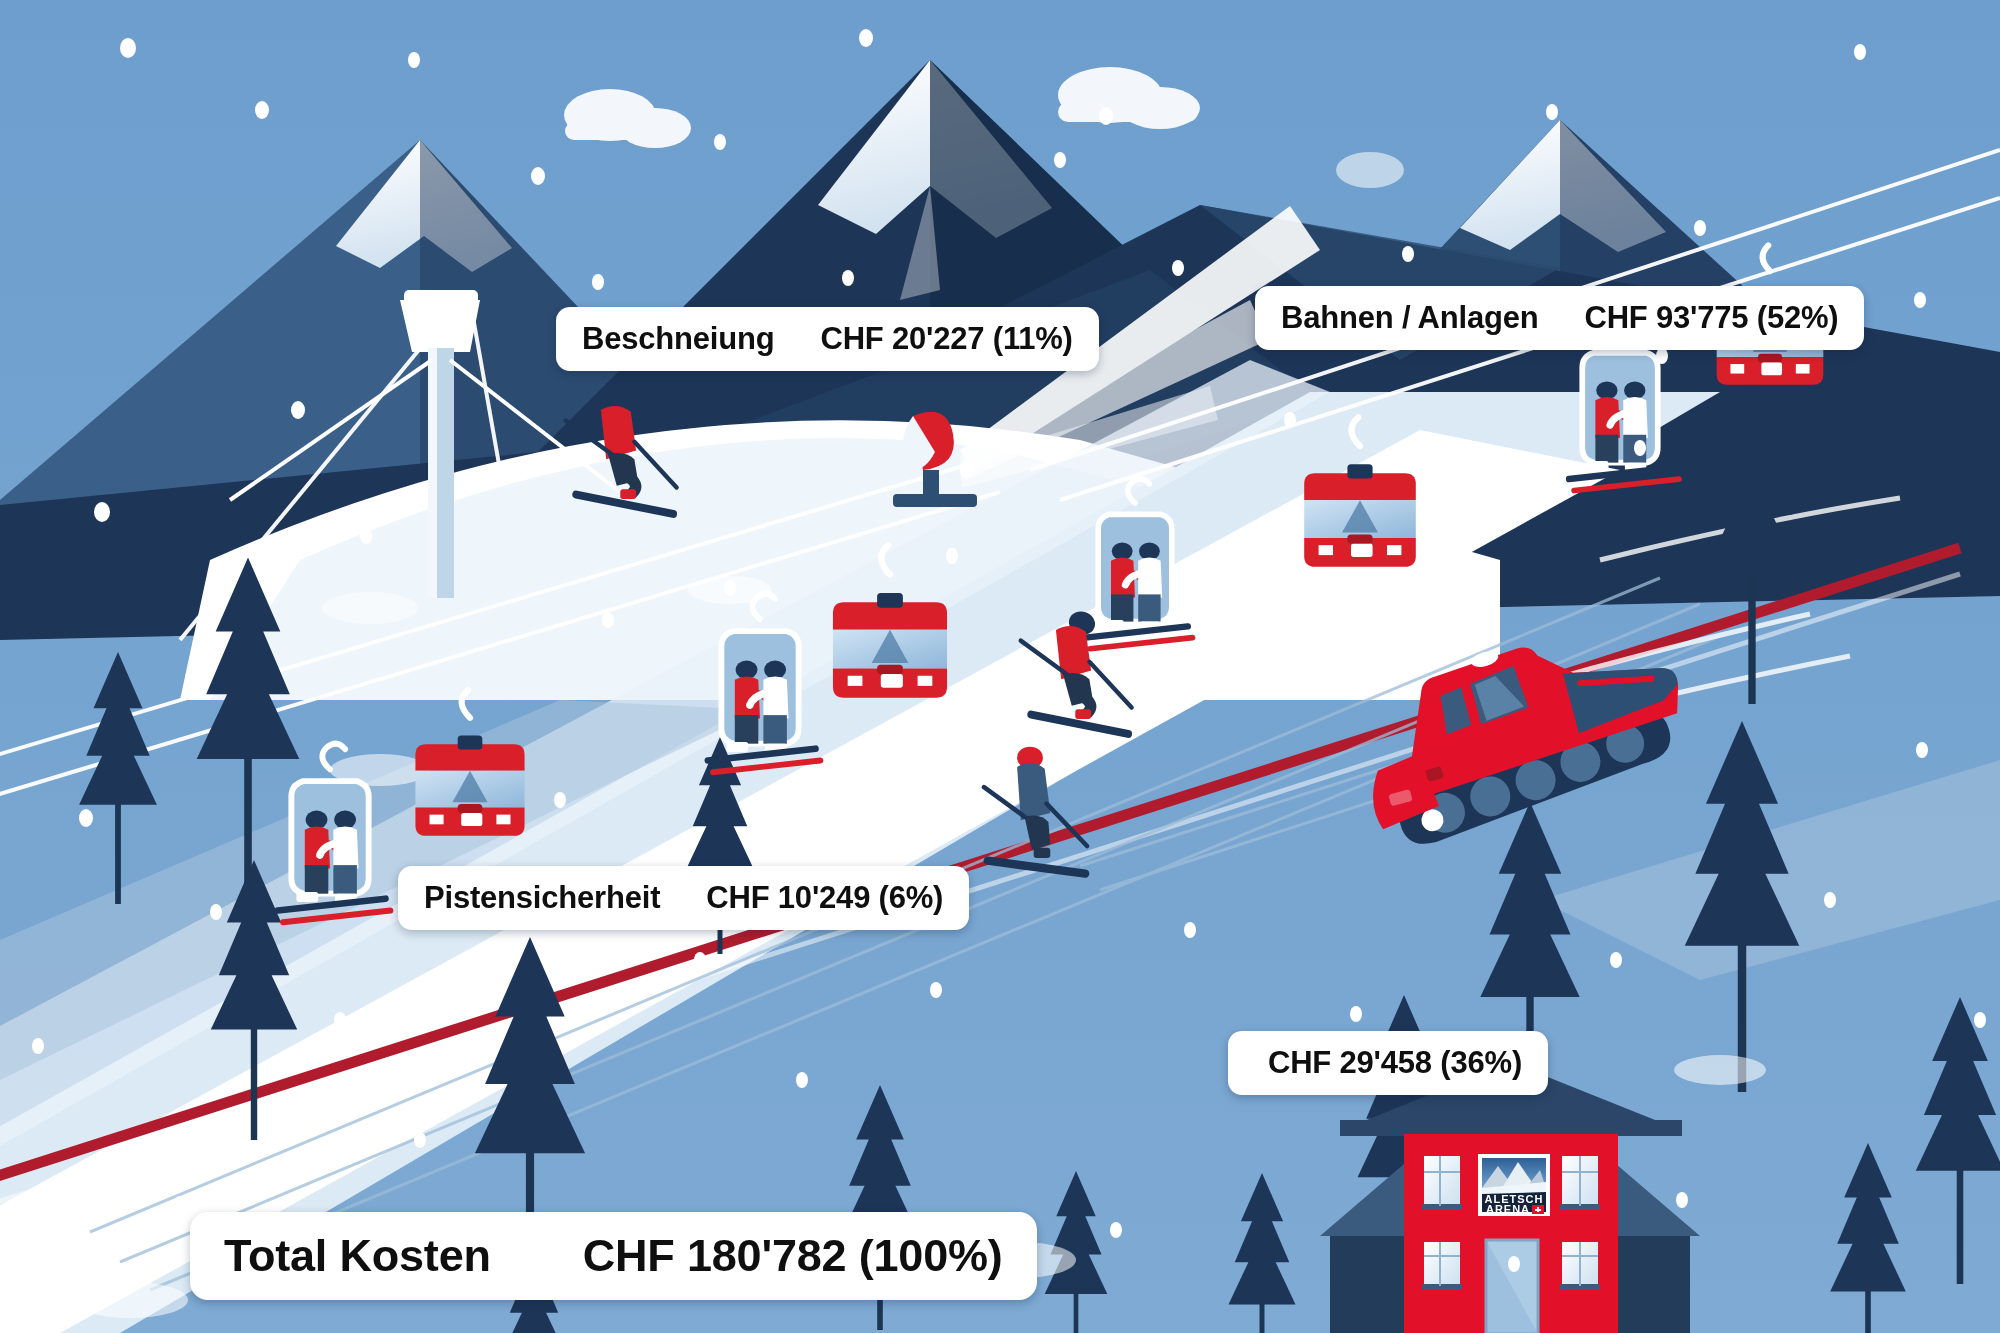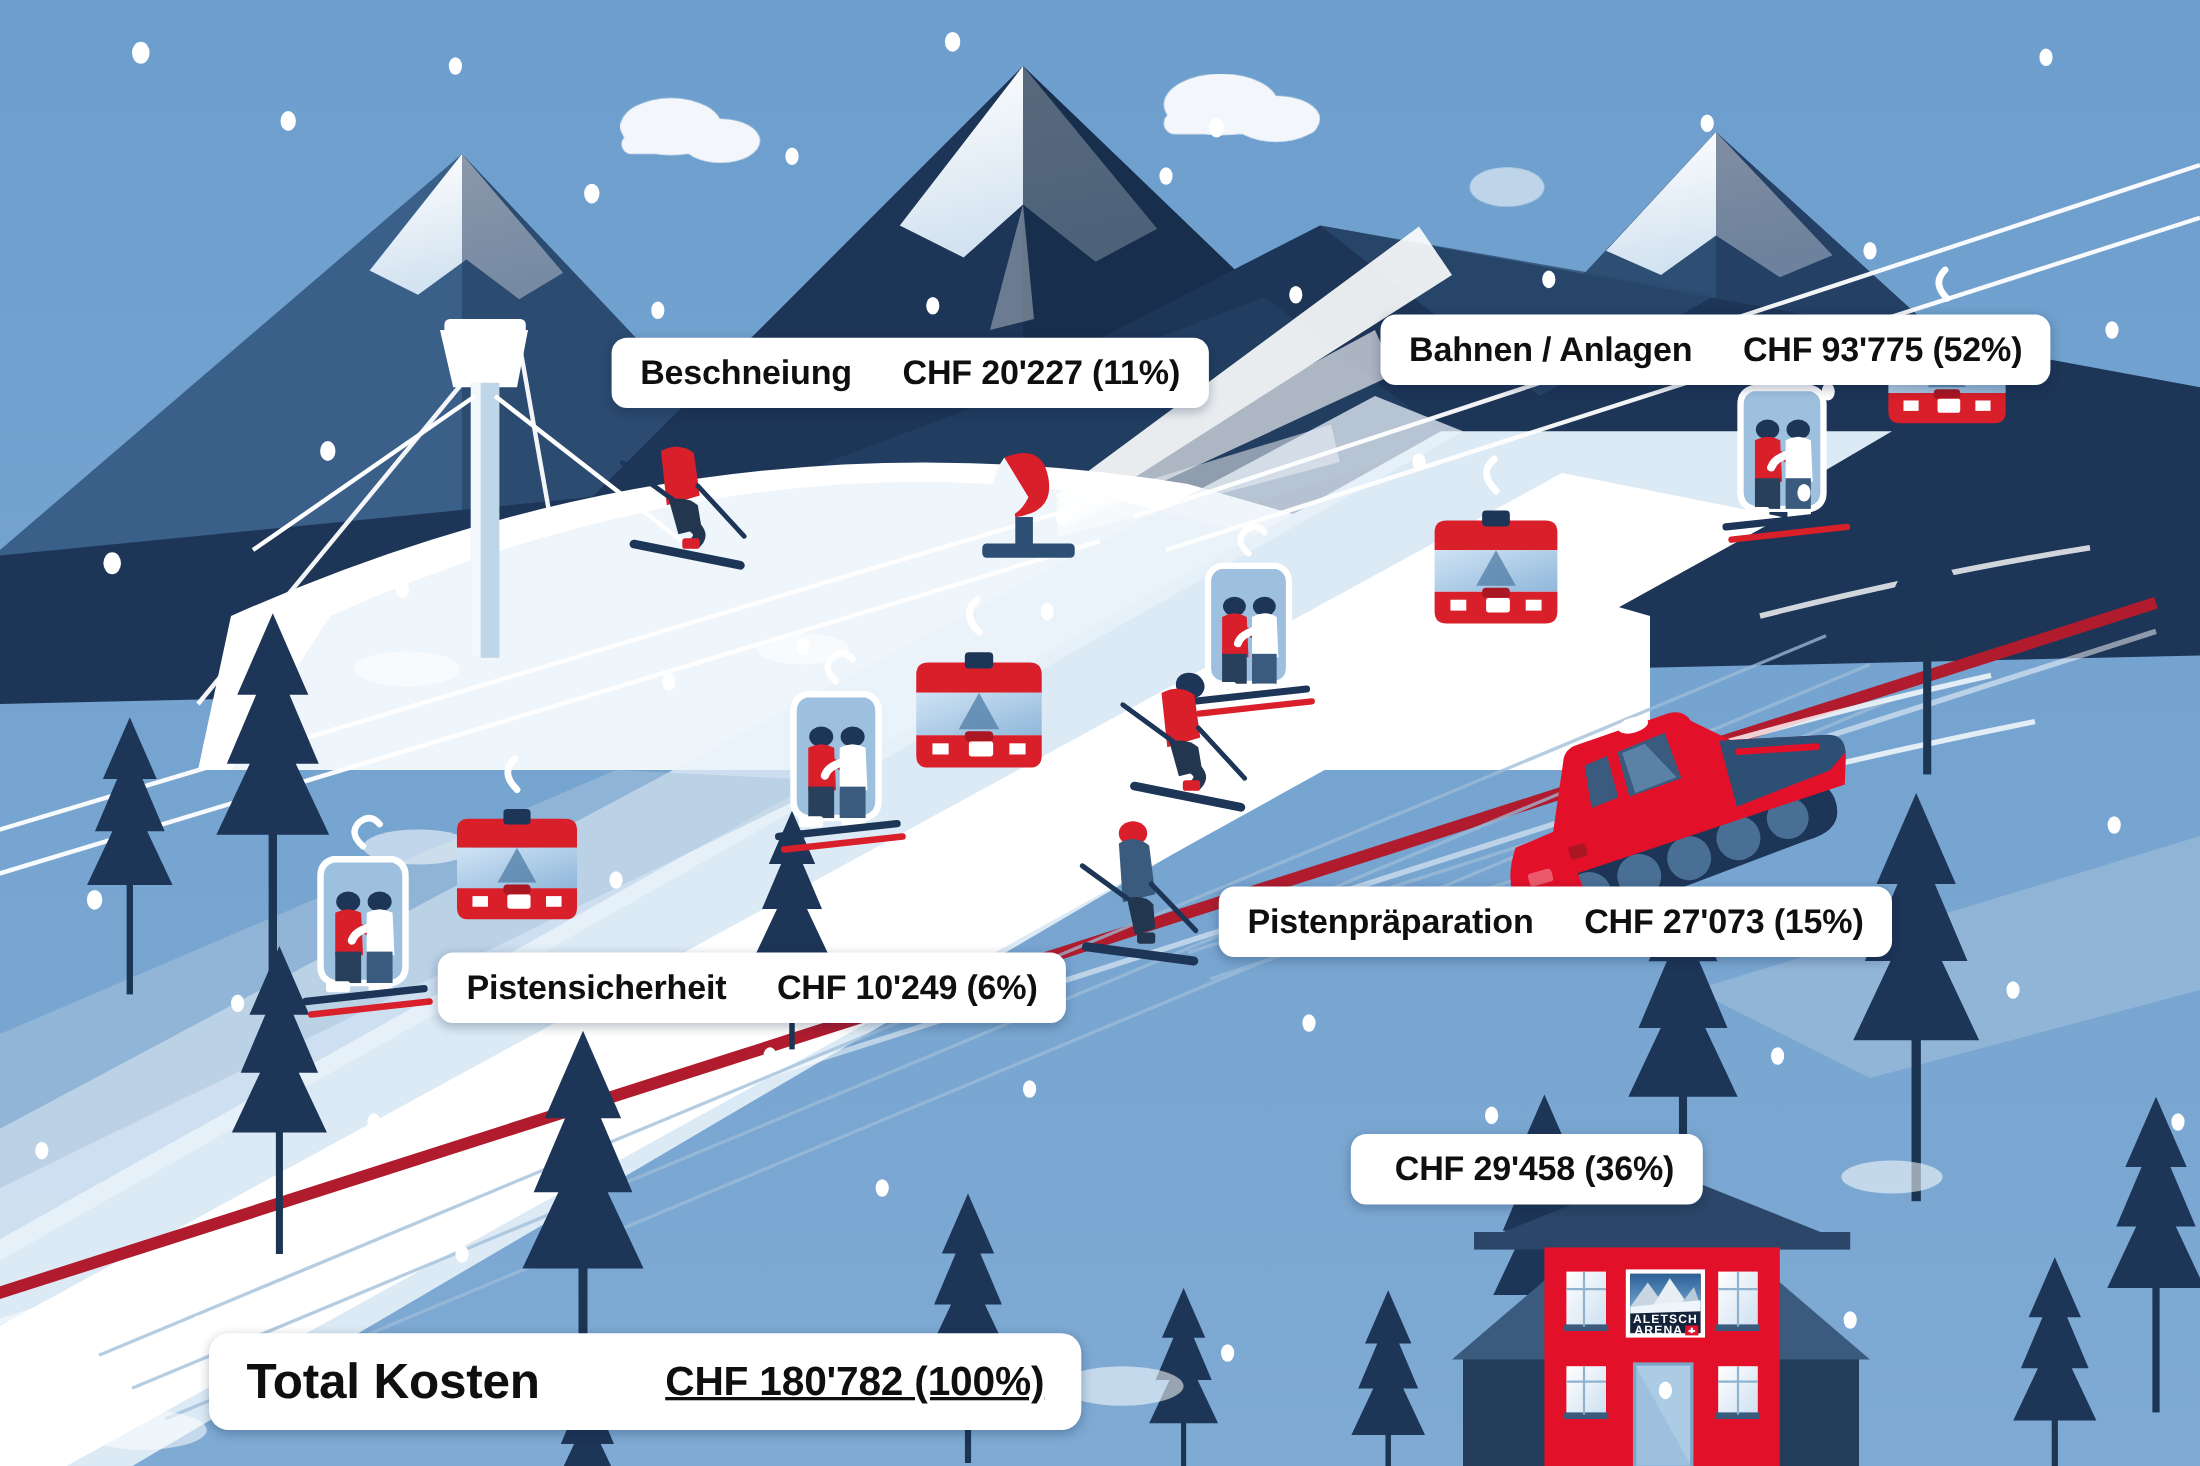--- a/index.html
+++ b/index.html
@@ -33,21 +33,21 @@
   #chip-sicher   {left:398px;  top:866px;}
   #chip-marketing{left:1228px; top:1031px;}
 
   #chip-total{
     left:190px; top:1212px;
     padding:18px 34px;
     border-radius:18px;
     gap:12px;
   }
   #chip-total .cat{font-size:45px;}
-  #chip-total .amt{font-size:37px;margin-left:102px;text-decoration:underline;}
+  #chip-total .amt{font-size:45px;margin-left:80px;}
 </style>
 </head>
 <body>
 
 <div id="stage">
 
   <svg id="scene" viewBox="0 0 2000 1333" preserveAspectRatio="none">
     <defs>
       <linearGradient id="gSky" x1="0" y1="0" x2="0" y2="1">
         <stop offset="0" stop-color="#6d9ecd"></stop>
@@ -425,24 +425,20 @@
   <div class="chip" id="chip-bahnen">
     <span class="cat">Bahnen / Anlagen</span>
     <span class="amt">CHF 93'775 (52%)</span>
   </div>
 
   <div class="chip" id="chip-besch">
     <span class="cat">Beschneiung</span>
     <span class="amt">CHF 20'227 (11%)</span>
   </div>
 
-  <div class="chip" id="chip-pisten">
-    <span class="cat">Pistenpräparation</span>
-    <span class="amt">CHF 27'073 (15%)</span>
-  </div>
 
   <div class="chip" id="chip-sicher">
     <span class="cat">Pistensicherheit</span>
     <span class="amt">CHF 10'249 (6%)</span>
   </div>
 
   <div class="chip tight" id="chip-marketing">
     <span class="amt">CHF 29'458 (36%)</span>
   </div>
 

